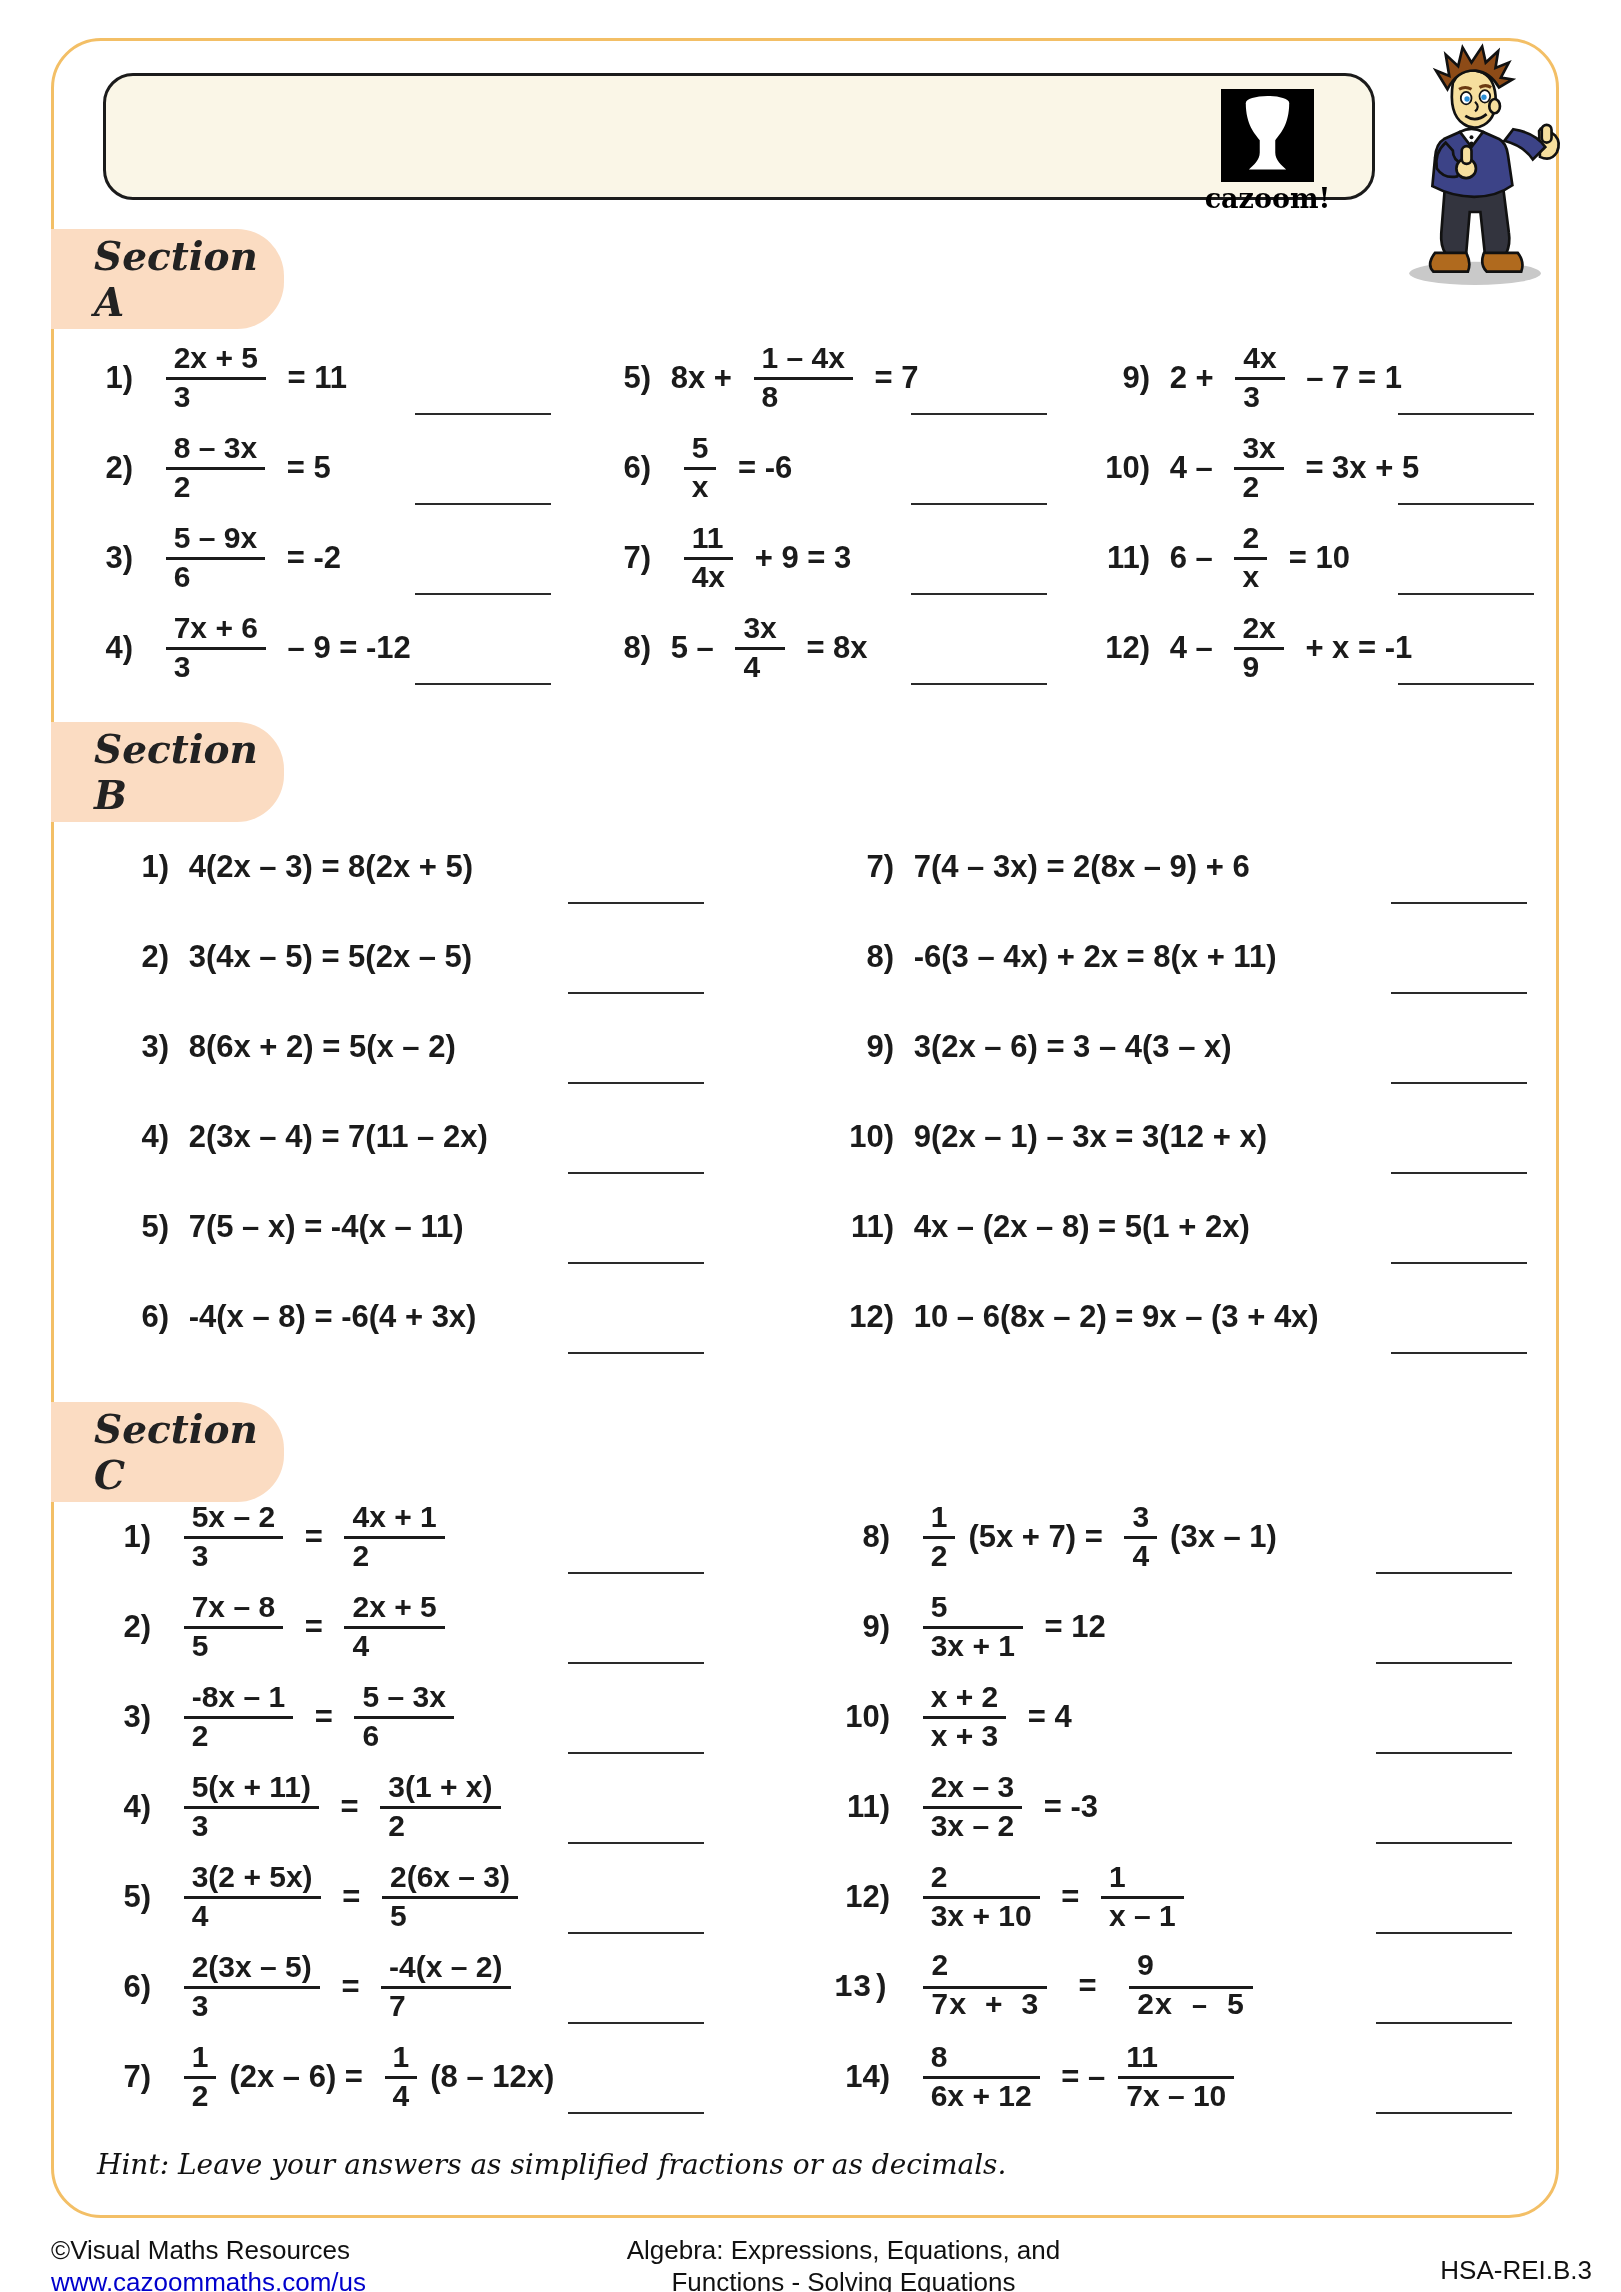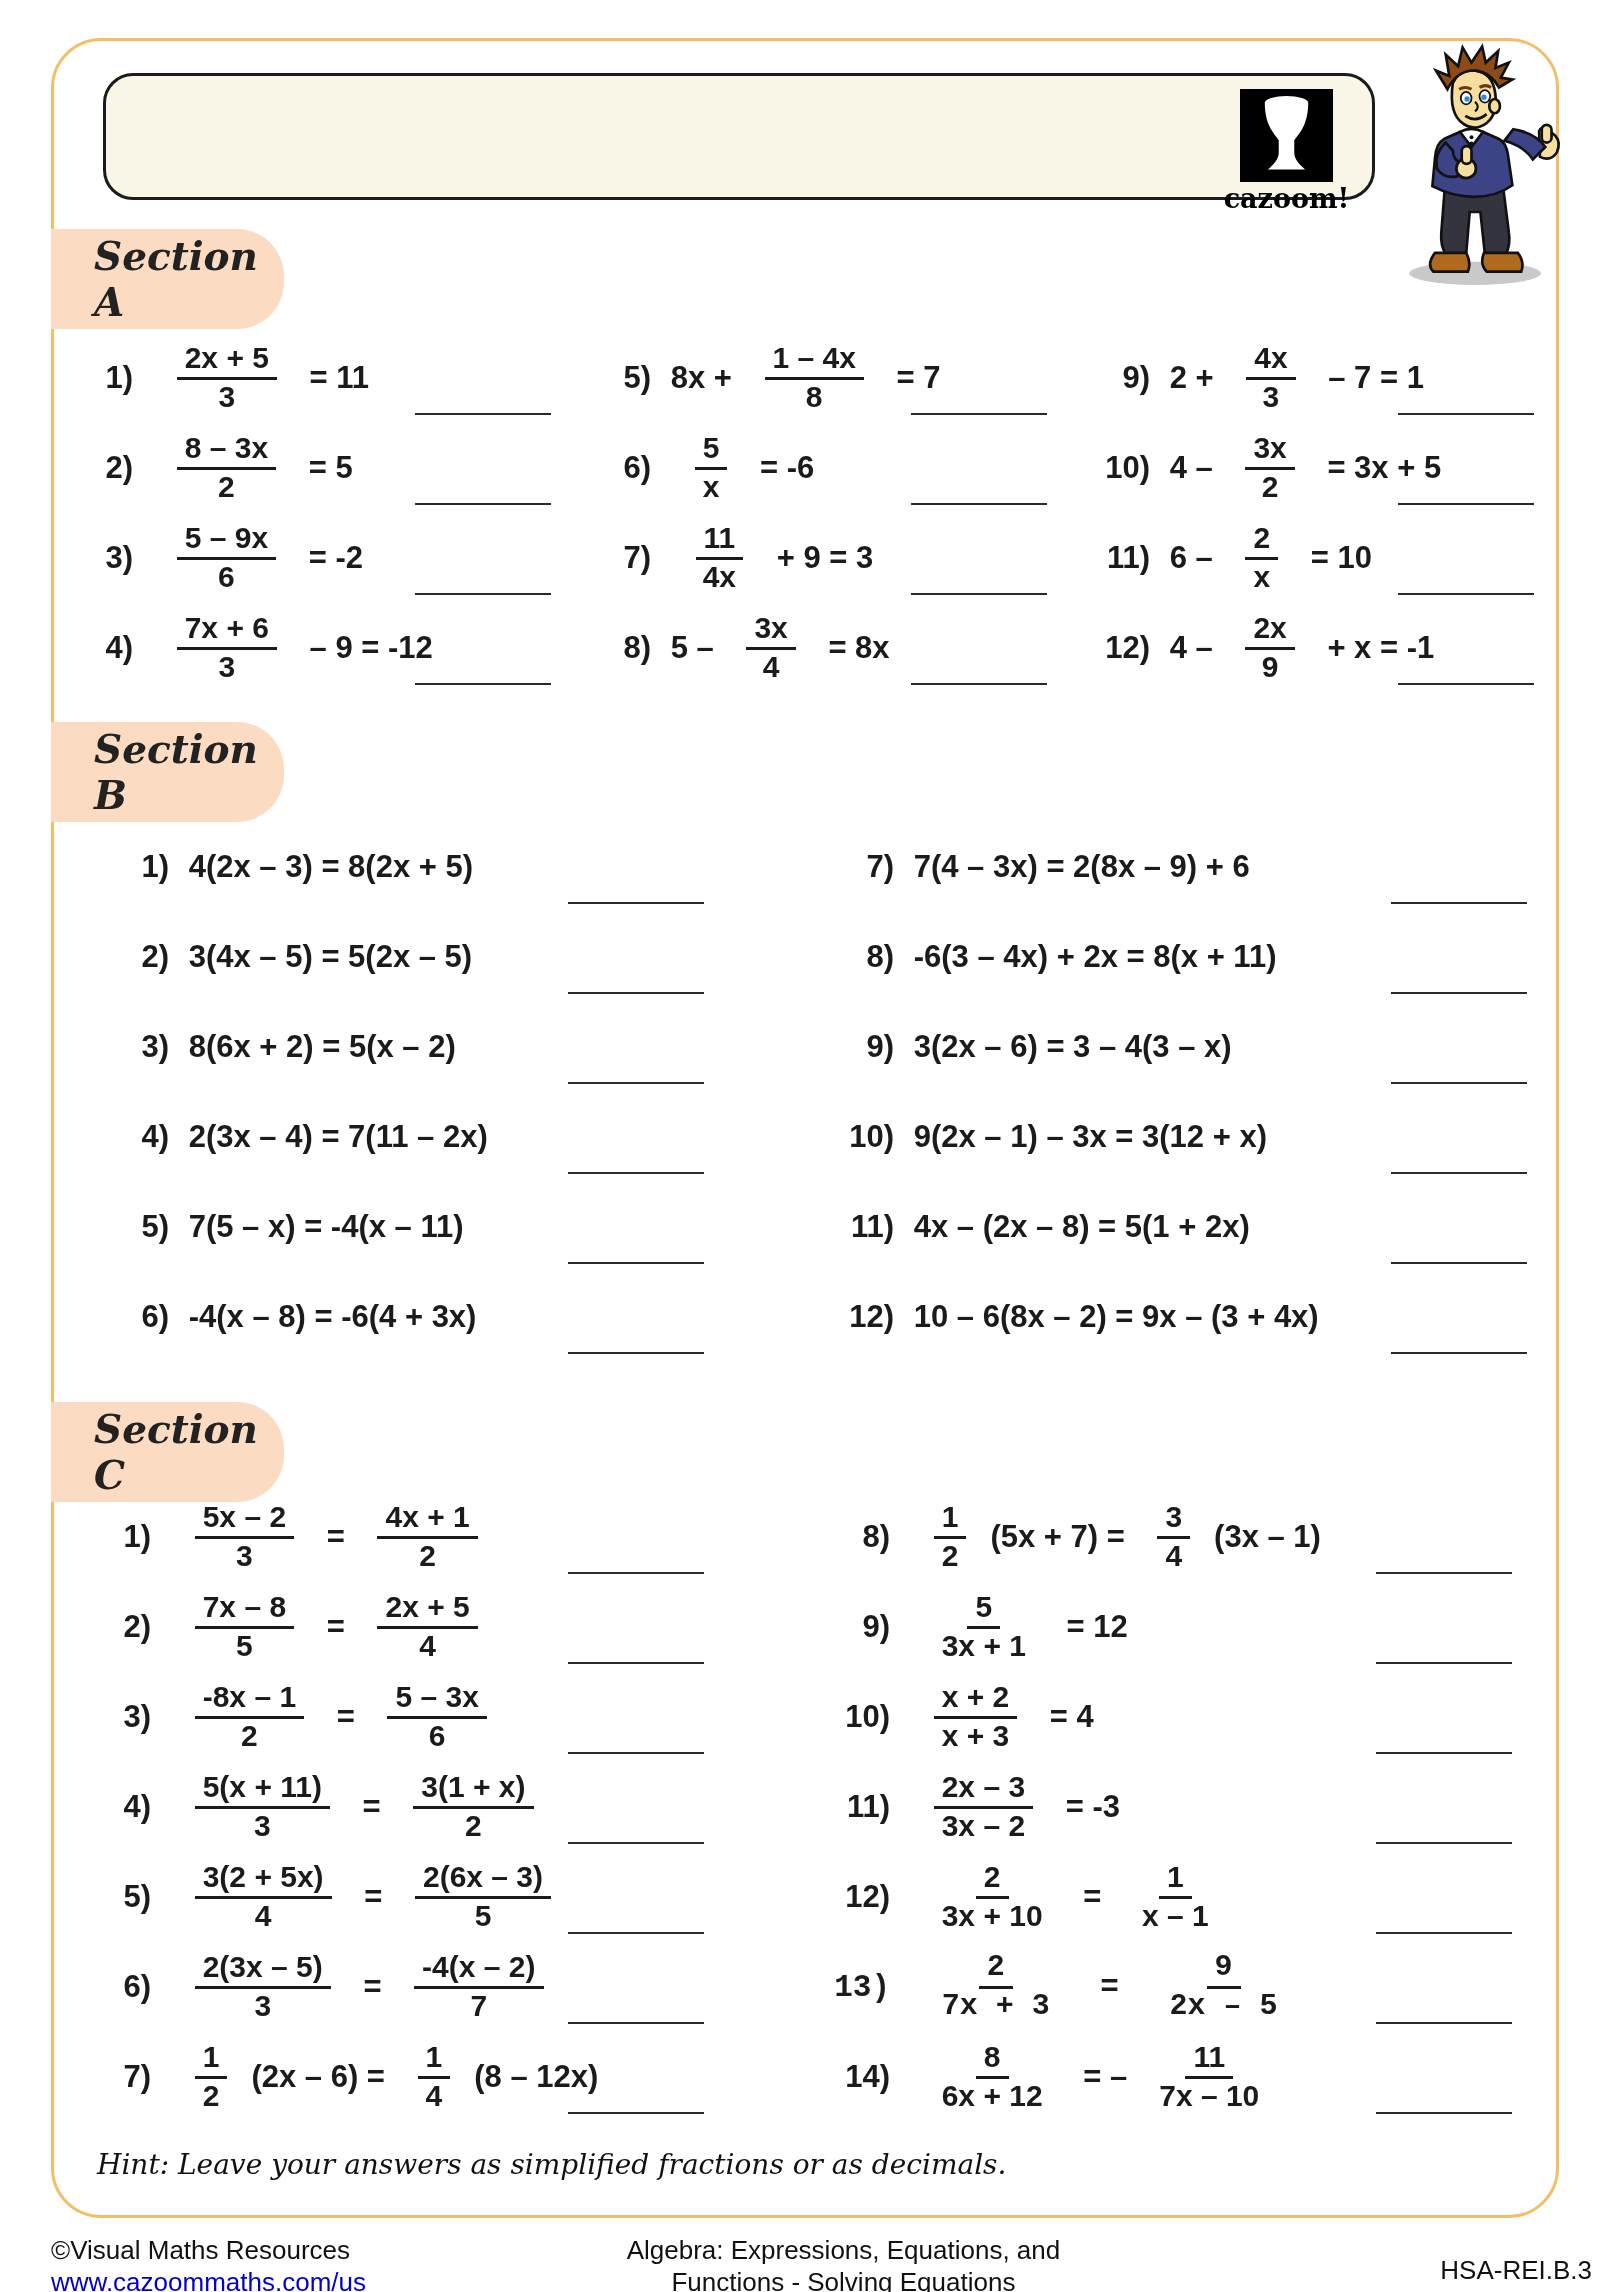--- a/index.html
+++ b/index.html
@@ -4,35 +4,35 @@
 <style>
   html,body{margin:0;padding:0;background:#ffffff;}
   .page{position:relative;width:1622px;height:2293px;background:#ffffff;
         font-family:"Liberation Sans",sans-serif;color:#1b1b1b;overflow:hidden;}
   .frame{position:absolute;left:51px;top:38px;width:1508px;height:2180px;
          border:3.6px solid #F3BF66;border-radius:50px;box-sizing:border-box;background:#fff;}
   .title-box{position:absolute;left:103px;top:73px;width:1272px;height:127px;
              background:#FAF6E7;border:3.6px solid #1b1b1b;border-radius:30px;box-sizing:border-box;
              display:flex;align-items:center;}
   .title-text{font-size:54px;font-weight:bold;padding-left:43px;letter-spacing:0px;color:#161616;}
-  .logo{position:absolute;right:14px;top:12.5px;width:143px;text-align:center;}
+  .logo{position:absolute;right:33px;top:12.5px;width:143px;text-align:center;}
   .logo svg{display:block;margin:0 auto;}
   .logo-text{font-family:"DejaVu Serif",serif;font-weight:bold;font-size:27px;color:#000;margin-top:1.8px;}
   .mascot{position:absolute;left:1390px;top:43px;width:179px;height:249px;}
   .bubble{position:absolute;left:51px;width:233px;height:100px;background:#FBDCC2;
           border-radius:0 47px 47px 0;display:flex;align-items:center;padding-left:43px;
           box-sizing:border-box;font-family:"DejaVu Serif",serif;font-style:italic;
           font-weight:bold;font-size:39px;color:#222;}
   .col{position:absolute;}
   .eq-row{position:relative;display:flex;align-items:center;}
   .eq-num{flex:none;width:56px;text-align:right;margin-right:19.7px;
           font-size:31px;font-weight:bold;white-space:nowrap;}
   .eq-exp{display:flex;align-items:center;font-size:31px;font-weight:bold;white-space:nowrap;}
   .eq-txt{white-space:pre;}
-  .frac{display:inline-flex;flex-direction:column;align-items:center;margin:0 24px;}
+  .frac{display:inline-flex;flex-direction:column;margin:0 13px;}
   .frac .fnum{padding:0 8px 2.7px;border-bottom:3.6px solid #1b1b1b;line-height:1.02;font-size:30px;}
   .frac .fden{padding:2.7px 8px 0;line-height:1.02;font-size:30px;}
   .blank{position:absolute;right:3.6px;bottom:8px;width:136px;height:0;border-bottom:2.7px solid #2a2a2a;}
   .hint{position:absolute;left:97px;top:2148px;font-family:"DejaVu Serif",serif;
         font-style:italic;font-size:28px;color:#111;}
   .footer-left{position:absolute;left:51px;top:2235px;font-size:26px;color:#111;line-height:1.22;}
   .footer-link{color:#0000CC;text-decoration:underline;}
   .footer-center{position:absolute;left:52%;transform:translateX(-50%);top:2235px;
                  text-align:center;font-size:26px;color:#111;line-height:1.22;}
   .footer-right{position:absolute;right:30px;top:2255px;font-size:26px;color:#111;}

